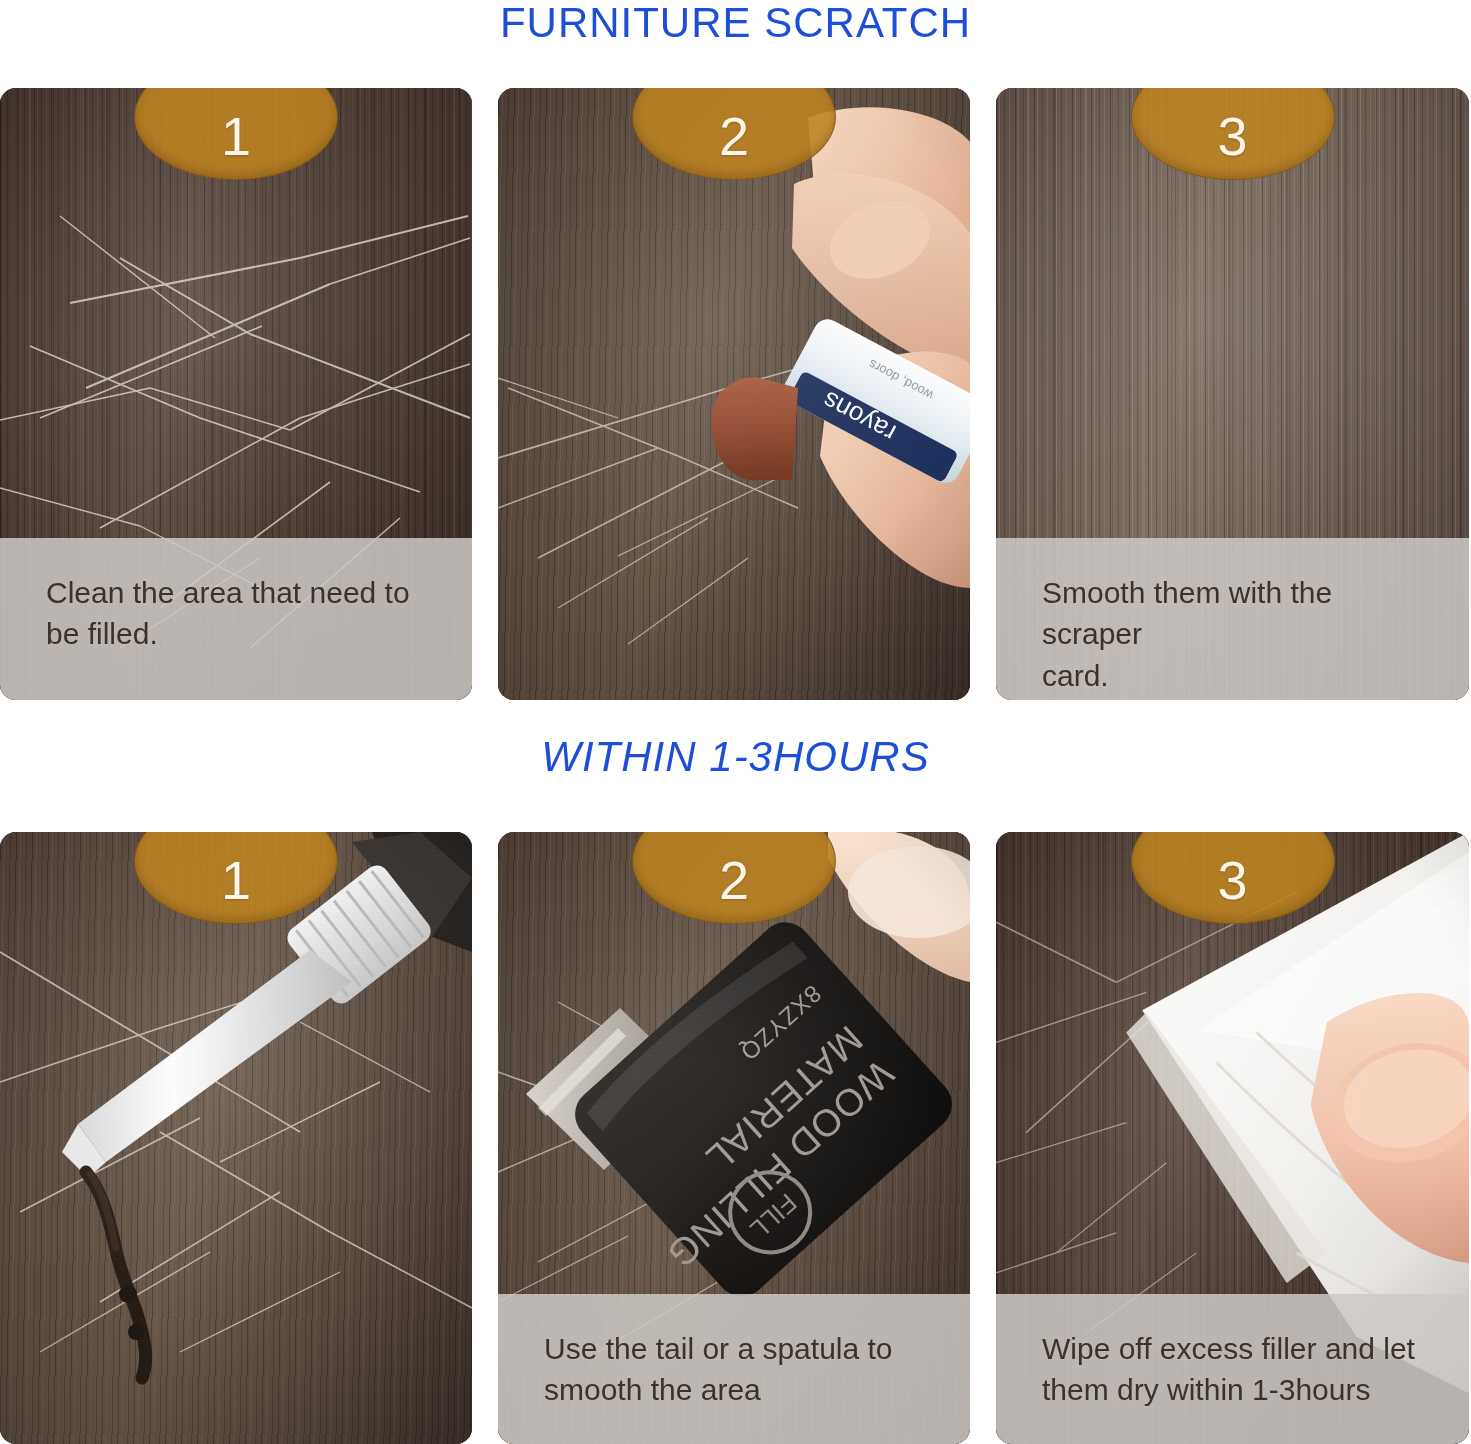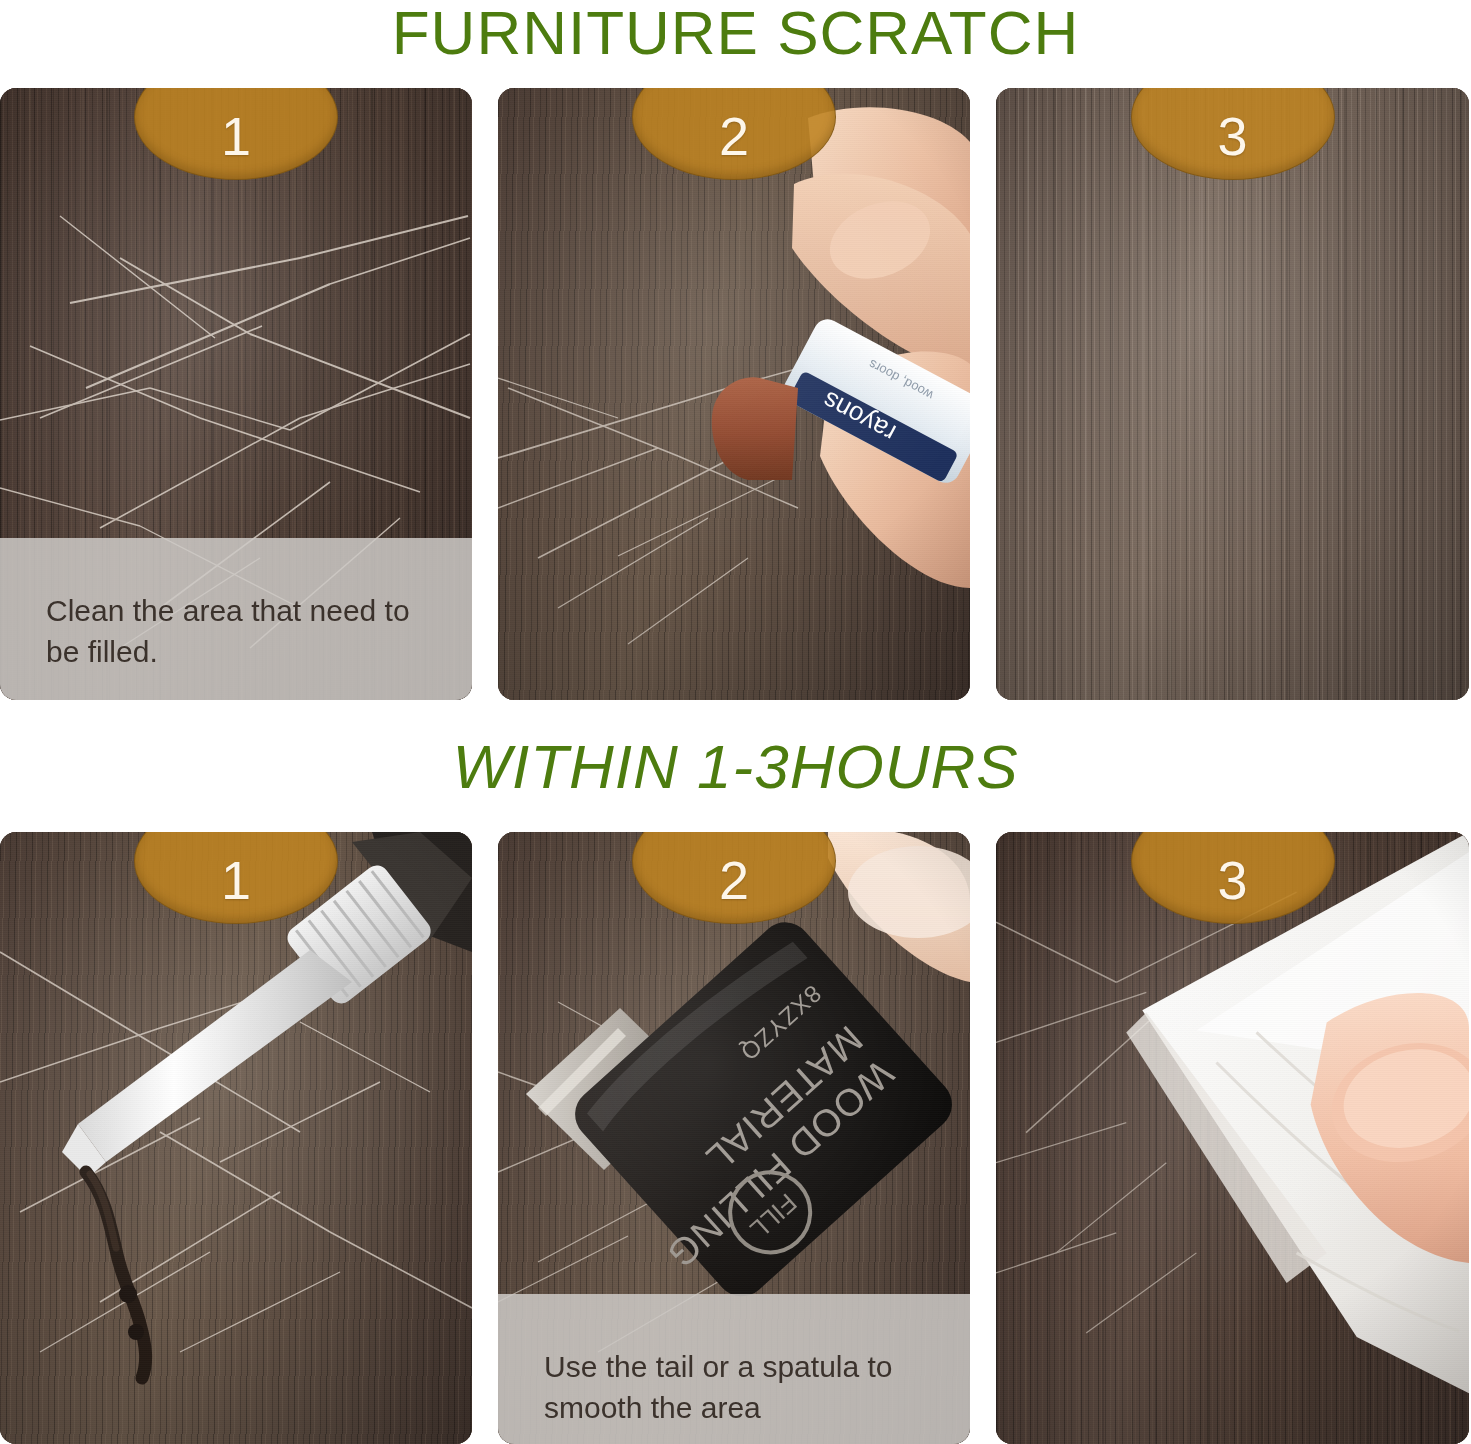--- a/index.html
+++ b/index.html
@@ -11,22 +11,22 @@
     font-family: "Liberation Sans", sans-serif;
     overflow: hidden;
   }
 
   .sheet { position: relative; width: 1471px; height: 1444px; }
 
   
   .section-title {
     width: 100%;
     text-align: center;
-    color: #4d7c0f;
-    font-size: 62px;
+    color: #1d4ed8;
+    font-size: 42px;
     font-weight: 400;
     letter-spacing: 1px;
     line-height: 1;
     font-family: "Liberation Sans", sans-serif;
   }
   .title-1 { position: absolute; left: 0; top: 2px; }
   .title-2 { position: absolute; left: 0; top: 736px; font-style: italic; }
 
   
   .row { position: absolute; left: 0; display: flex; width: 1471px; }
@@ -145,21 +145,21 @@
     line-height: 1;
     font-family: "Liberation Sans", sans-serif;
     text-shadow: 0 1px 2px rgba(80,50,10,0.35);
   }
 
   
   .caption {
     position: absolute;
     left: 0; right: 0; bottom: 0;
     background: rgba(205,202,198,0.86);
-    padding: 52px 36px 22px 46px;
+    padding: 34px 36px 22px 46px;
   }
   .row-1 .caption { height: 162px; }
   .row-2 .caption { height: 150px; }
   .caption-text {
     color: #3b322c;
     font-size: 30px;
     line-height: 1.38;
     font-family: "Liberation Sans", sans-serif;
     white-space: pre-line;
   }
@@ -276,20 +276,24 @@
       </div>
     </div>
 
     <div class="panel">
       <div class="wood wood-grey"></div>
       <div class="grain"></div>
       <div class="vignette"></div>
       <div class="badge">
         <span class="badge-num">3</span>
       </div>
+      <div class="caption">
+        <div class="caption-text">Smooth them with the scraper
+card.</div>
+      </div>
     </div>
 
   </div>
 
   <div class="section-title title-2">WITHIN 1-3HOURS</div>
 
   <div class="row row-2">
 
     <div class="panel">
       <div class="wood wood-mid"></div>
@@ -457,17 +461,21 @@
 
         <path d="M330,190 C390,150 472,150 472,196 L472,430 C400,424 330,346 314,272 Z" fill="url(#thumb3)"></path>
         <ellipse cx="412" cy="270" rx="78" ry="58" transform="rotate(-14 412 270)" fill="#f5c4ab"></ellipse>
         <ellipse cx="412" cy="266" rx="66" ry="48" transform="rotate(-14 412 266)" fill="#fad7c2" opacity="0.85"></ellipse>
       </svg>
       <div class="grain"></div>
       <div class="vignette"></div>
       <div class="badge">
         <span class="badge-num">3</span>
       </div>
+      <div class="caption">
+        <div class="caption-text">Wipe off excess filler and let
+them dry within 1-3hours</div>
+      </div>
     </div>
 
   </div>
 
 </div>
 
 </body></html>

